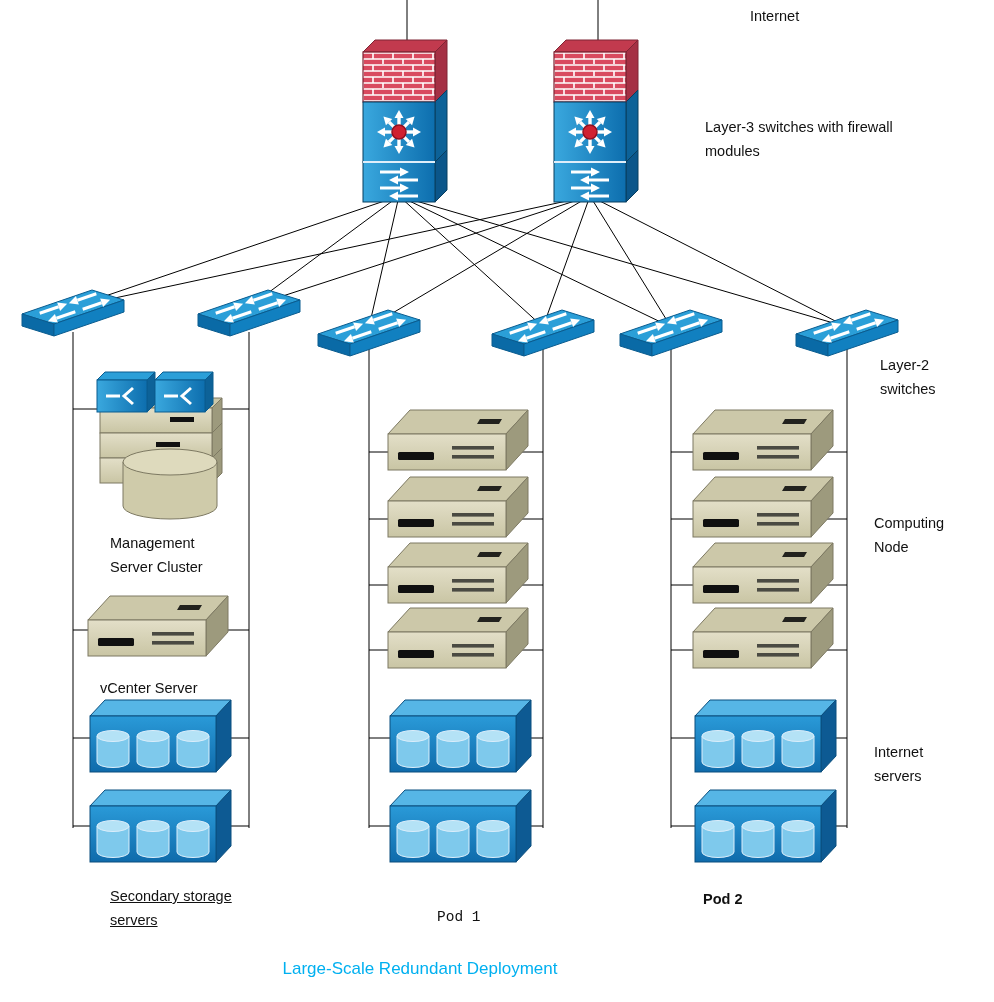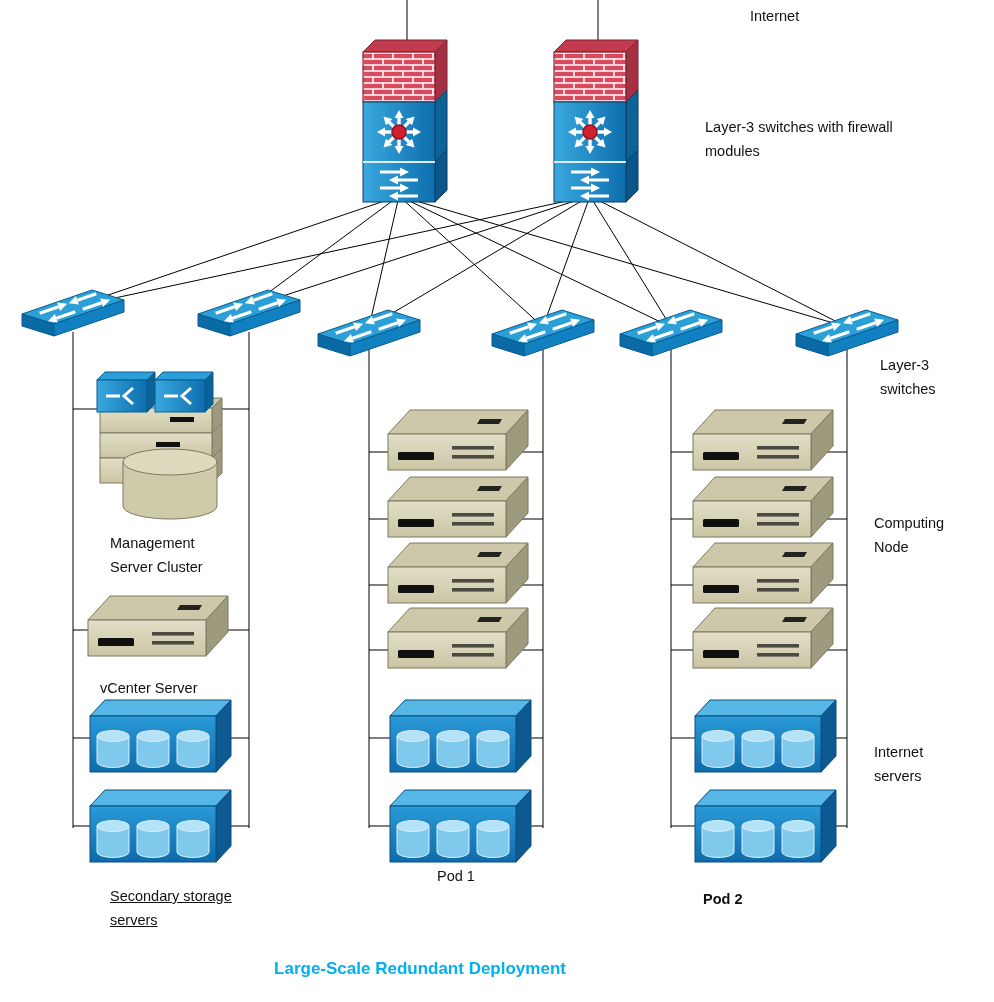--- a/index.html
+++ b/index.html
@@ -15,21 +15,21 @@
     position:absolute;
     font-size:14.5px;
     line-height:24px;
     color:#111111;
   }
   .title {
     position:absolute;
     left:160px; top:959px; width:520px;
     text-align:center;
     font-size:17px;
-    font-weight:bold;
+    font-weight:normal;
     color:#00b0f0;
   }
 </style>
 </head>
 <body>
 
 <svg class="stage" width="994" height="1002" viewBox="0 0 994 1002" xmlns="http://www.w3.org/2000/svg">
   <defs>
     <linearGradient id="gBlueFront" x1="0" y1="0" x2="1" y2="0">
       <stop offset="0" stop-color="#3aa8de"></stop>
@@ -188,29 +188,29 @@
   <use href="#node" x="693" y="543"></use>
   <use href="#node" x="693" y="608"></use>
   <use href="#stor" x="695" y="700"></use>
   <use href="#stor" x="695" y="790"></use>
 </svg>
 
 <div class="lbl" style="left:705px; top:4px;margin-left:45px;">Internet</div>
 
 <div class="lbl" style="left:705px; top:115px; width:240px;">Layer-3 switches with firewall modules</div>
 
-<div class="lbl" style="left:880px; top:353px; width:72px;">Layer-3 switches</div>
+<div class="lbl" style="left:880px; top:353px; width:72px;">Layer-2 switches</div>
 
 <div class="lbl" style="left:874px; top:511px; width:95px;">Computing Node</div>
 
 <div class="lbl" style="left:874px; top:740px; width:72px;">Internet servers</div>
 
 <div class="lbl" style="left:110px; top:531px; width:115px;">Management Server Cluster</div>
 
 <div class="lbl" style="left:100px; top:664px;margin-top:12px;">vCenter Server</div>
 
 <div class="lbl" style="left:110px; top:884px; width:155px;text-decoration:underline;">Secondary storage servers</div>
 
-<div class="lbl" style="left:437px; top:864px;">Pod 1</div>
+<div class="lbl" style="left:437px; top:905px;font-family:Liberation Mono, monospace;">Pod 1</div>
 
 <div class="lbl" style="left:703px; top:887px;font-weight:bold;">Pod 2</div>
 
 <div class="title" style="color: rgb(0, 176, 240);">Large-Scale Redundant Deployment</div>
 
 </body></html>

